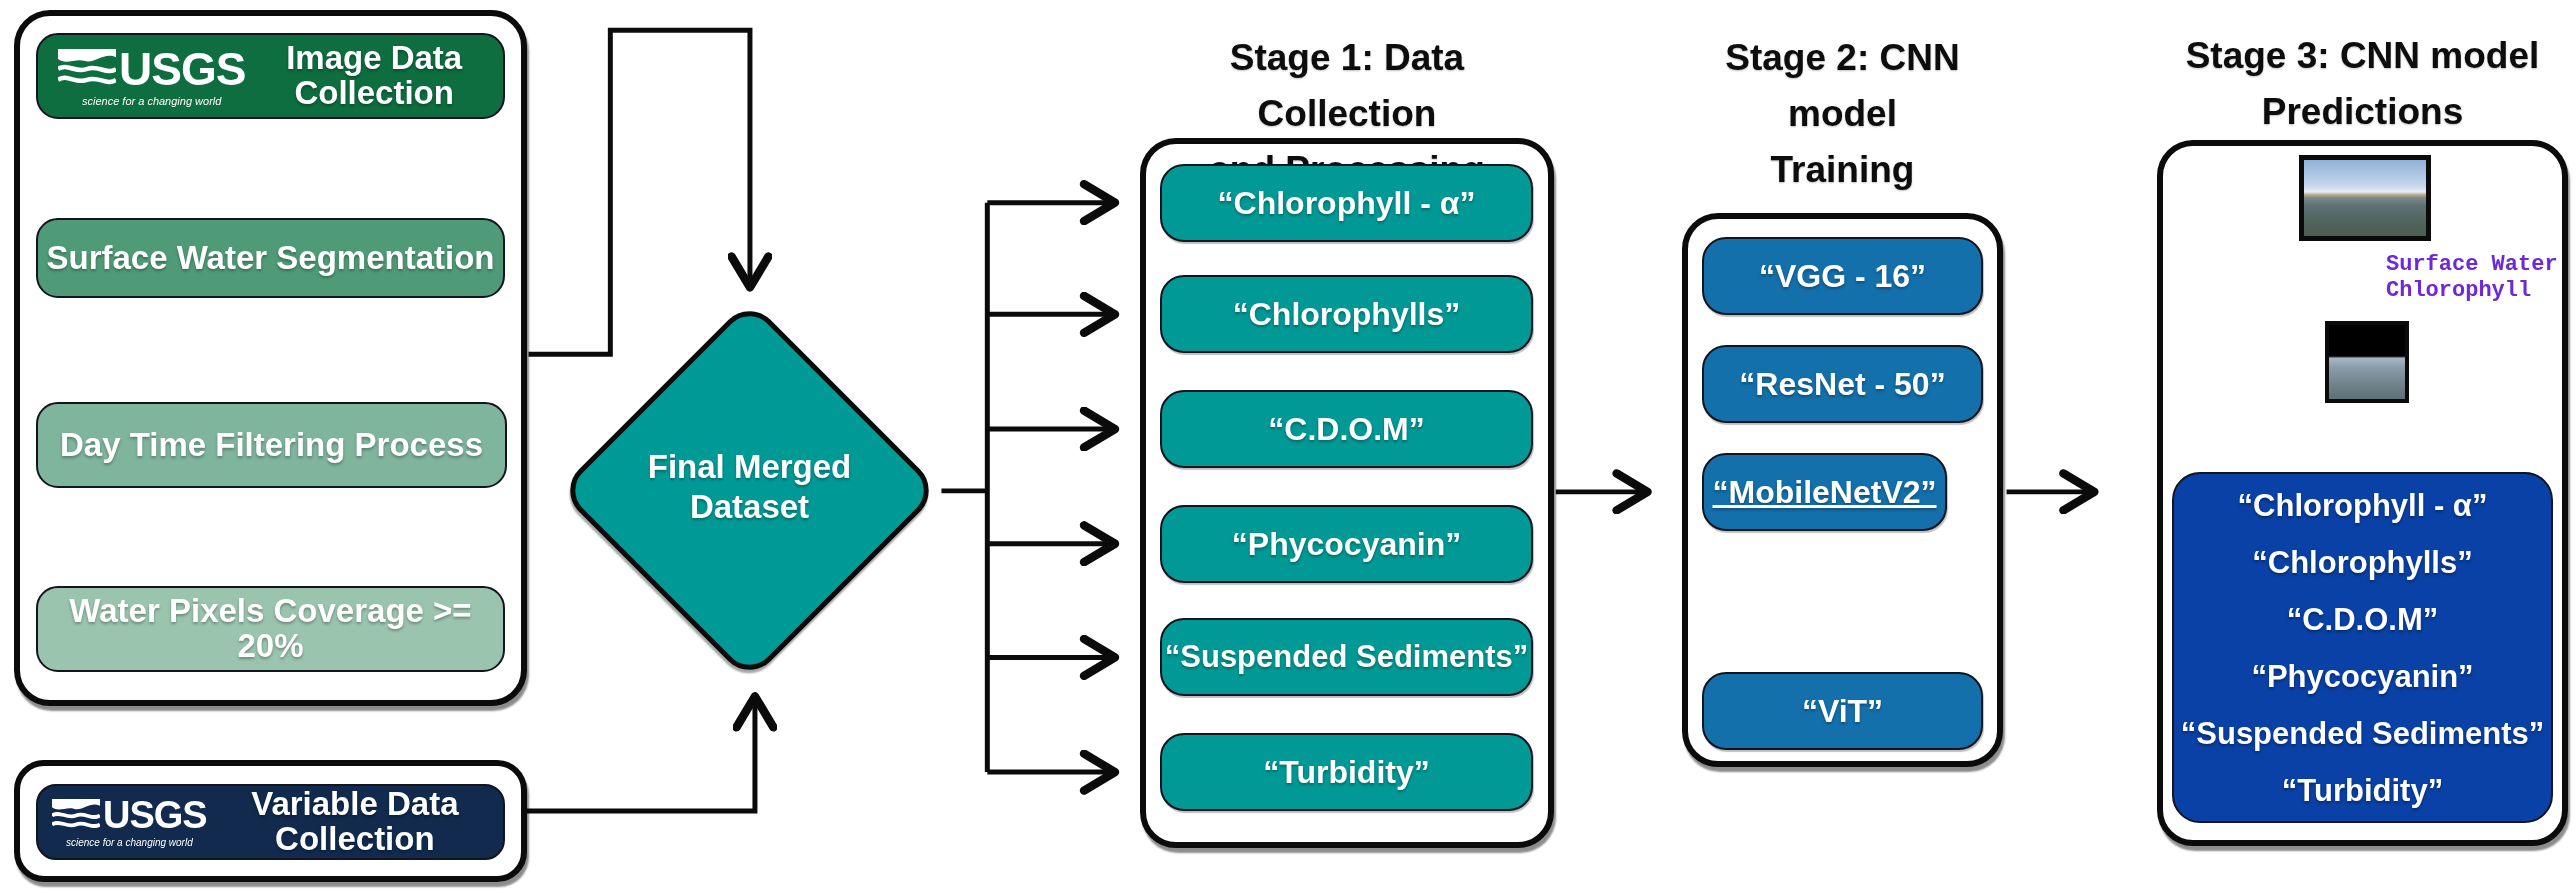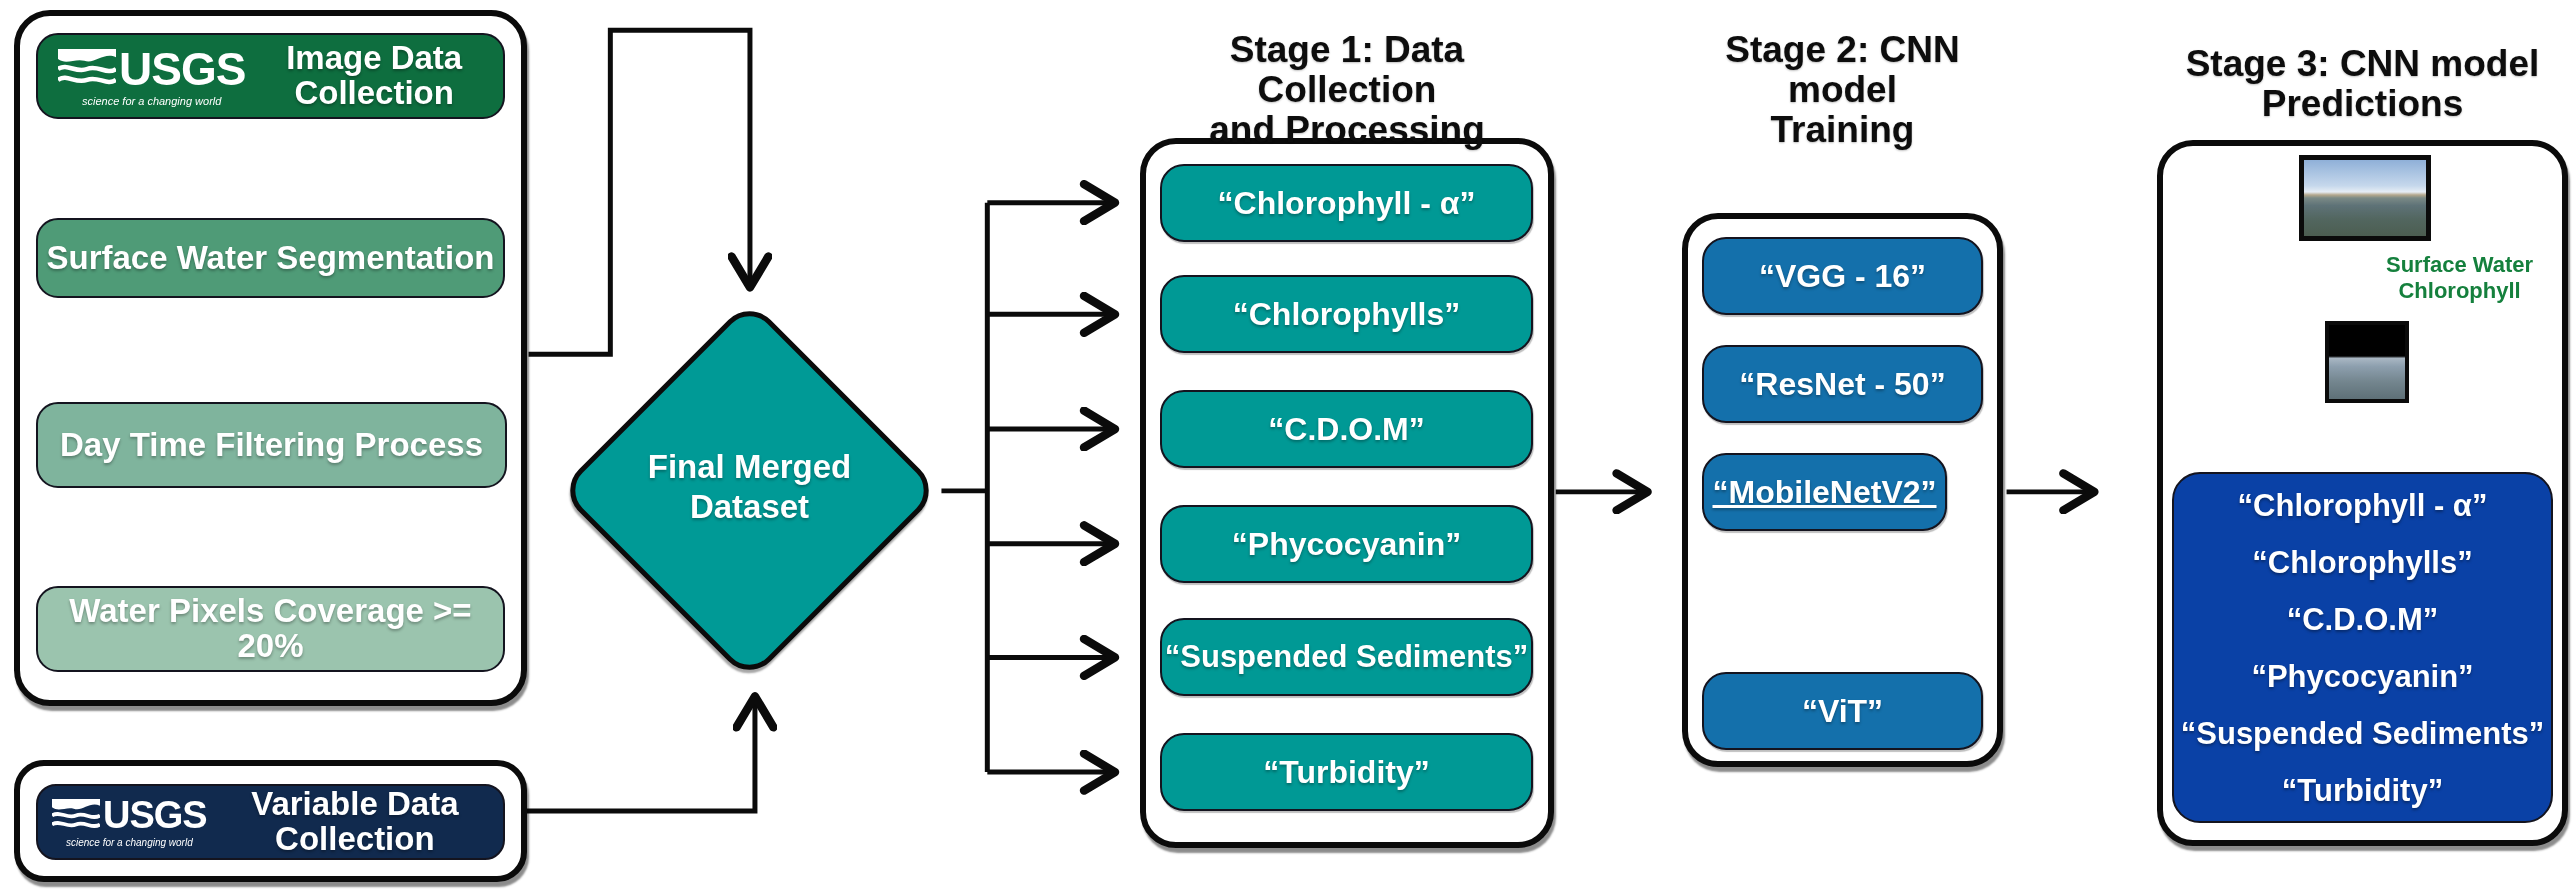--- a/index.html
+++ b/index.html
@@ -49,21 +49,21 @@
   .diamond-text{
     position:absolute;left:610px;top:447px;width:279px;z-index:3;
     color:#fff;font-size:33px;line-height:40px;text-align:center;
     text-shadow:0 2px 3px rgba(0,0,0,0.30);
   }
   .diamond-text span{display:block;}
 
   
   .stage-title{
     position:absolute;z-index:3;color:#0d0d0d;text-align:center;
-    font-size:37px;line-height:40px;text-shadow:0 1px 2px rgba(0,0,0,0.25);
+    font-size:37px;line-height:56px;text-shadow:0 1px 2px rgba(0,0,0,0.25);
   }
   .stage-title span{display:block;}
 
   
   .pill{
     position:absolute;z-index:3;border:2px solid #14141f;border-radius:24px;
     display:flex;align-items:center;justify-content:center;
     color:#fff;font-size:32px;text-align:center;
     text-shadow:0 2px 3px rgba(0,0,0,0.30);
     box-shadow:1px 2px 1px rgba(0,0,0,0.25);
@@ -75,22 +75,22 @@
   .photo{position:absolute;z-index:3;}
   .photo-lake{
     left:2299px;top:155px;width:132px;height:86px;border:5px solid #0b0b0b;
     background:linear-gradient(180deg,#8fb0d8 0%,#c6d8ec 34%,#e6edf5 42%,#b4a78c 46%,#7b8a86 50%,#5e7277 60%,#52665f 78%,#4c5e51 100%);
   }
   .photo-seg{
     left:2325px;top:321px;width:84px;height:82px;border:4px solid #0b0b0b;
     background:linear-gradient(180deg,#000 0%,#000 42%,#a9b7c3 45%,#8d9fae 56%,#74868f 76%,#5e7077 100%);
   }
   .seg-label{
-    position:absolute;left:2386px;top:252px;z-index:3;color:#15803d;
-    font-size:22px;line-height:26px;text-align:center;
+    position:absolute;left:2386px;top:252px;z-index:3;color:#6d28d9;
+    font-size:22px;line-height:26px;text-align:left;font-family:Liberation Mono, monospace;
   }
   .seg-label span{display:block;}
   .pred-box{
     position:absolute;left:2172px;top:472px;width:381px;height:351px;z-index:3;
     background:#0a41a6;border:2px solid #14141f;border-radius:28px;
     color:#fff;font-size:31px;line-height:57px;text-align:center;
     display:flex;flex-direction:column;justify-content:center;
     text-shadow:0 2px 3px rgba(0,0,0,0.35);
   }
   .pred-box span{display:block;white-space:nowrap;}
@@ -205,21 +205,21 @@
     <span>Training</span>
   </div>
 
   <div class="panel" style="left:1682px;top:213px;width:321px;height:554px;"></div>
 
   <div class="pill cnnblue" style="left:1702px;top:237px;width:281px;height:78px;">“VGG - 16”</div>
   <div class="pill cnnblue" style="left:1702px;top:345px;width:281px;height:78px;">“ResNet - 50”</div>
   <div class="pill cnnblue" style="left:1702px;top:453px;width:245px;height:78px;text-decoration:underline;">“MobileNetV2”</div>
   <div class="pill cnnblue" style="left:1702px;top:672px;width:281px;height:78px;">“ViT”</div>
 
-  <div class="stage-title" style="left:2157px;top:44px;width:411px;">
+  <div class="stage-title" style="left:2157px;top:28px;width:411px;">
     <span>Stage 3: CNN model</span>
     <span>Predictions</span>
   </div>
 
   <div class="panel" style="left:2157px;top:140px;width:411px;height:706px;"></div>
 
   <div class="photo photo-lake"></div>
 
   <div class="seg-label">
     <span>Surface Water</span>

